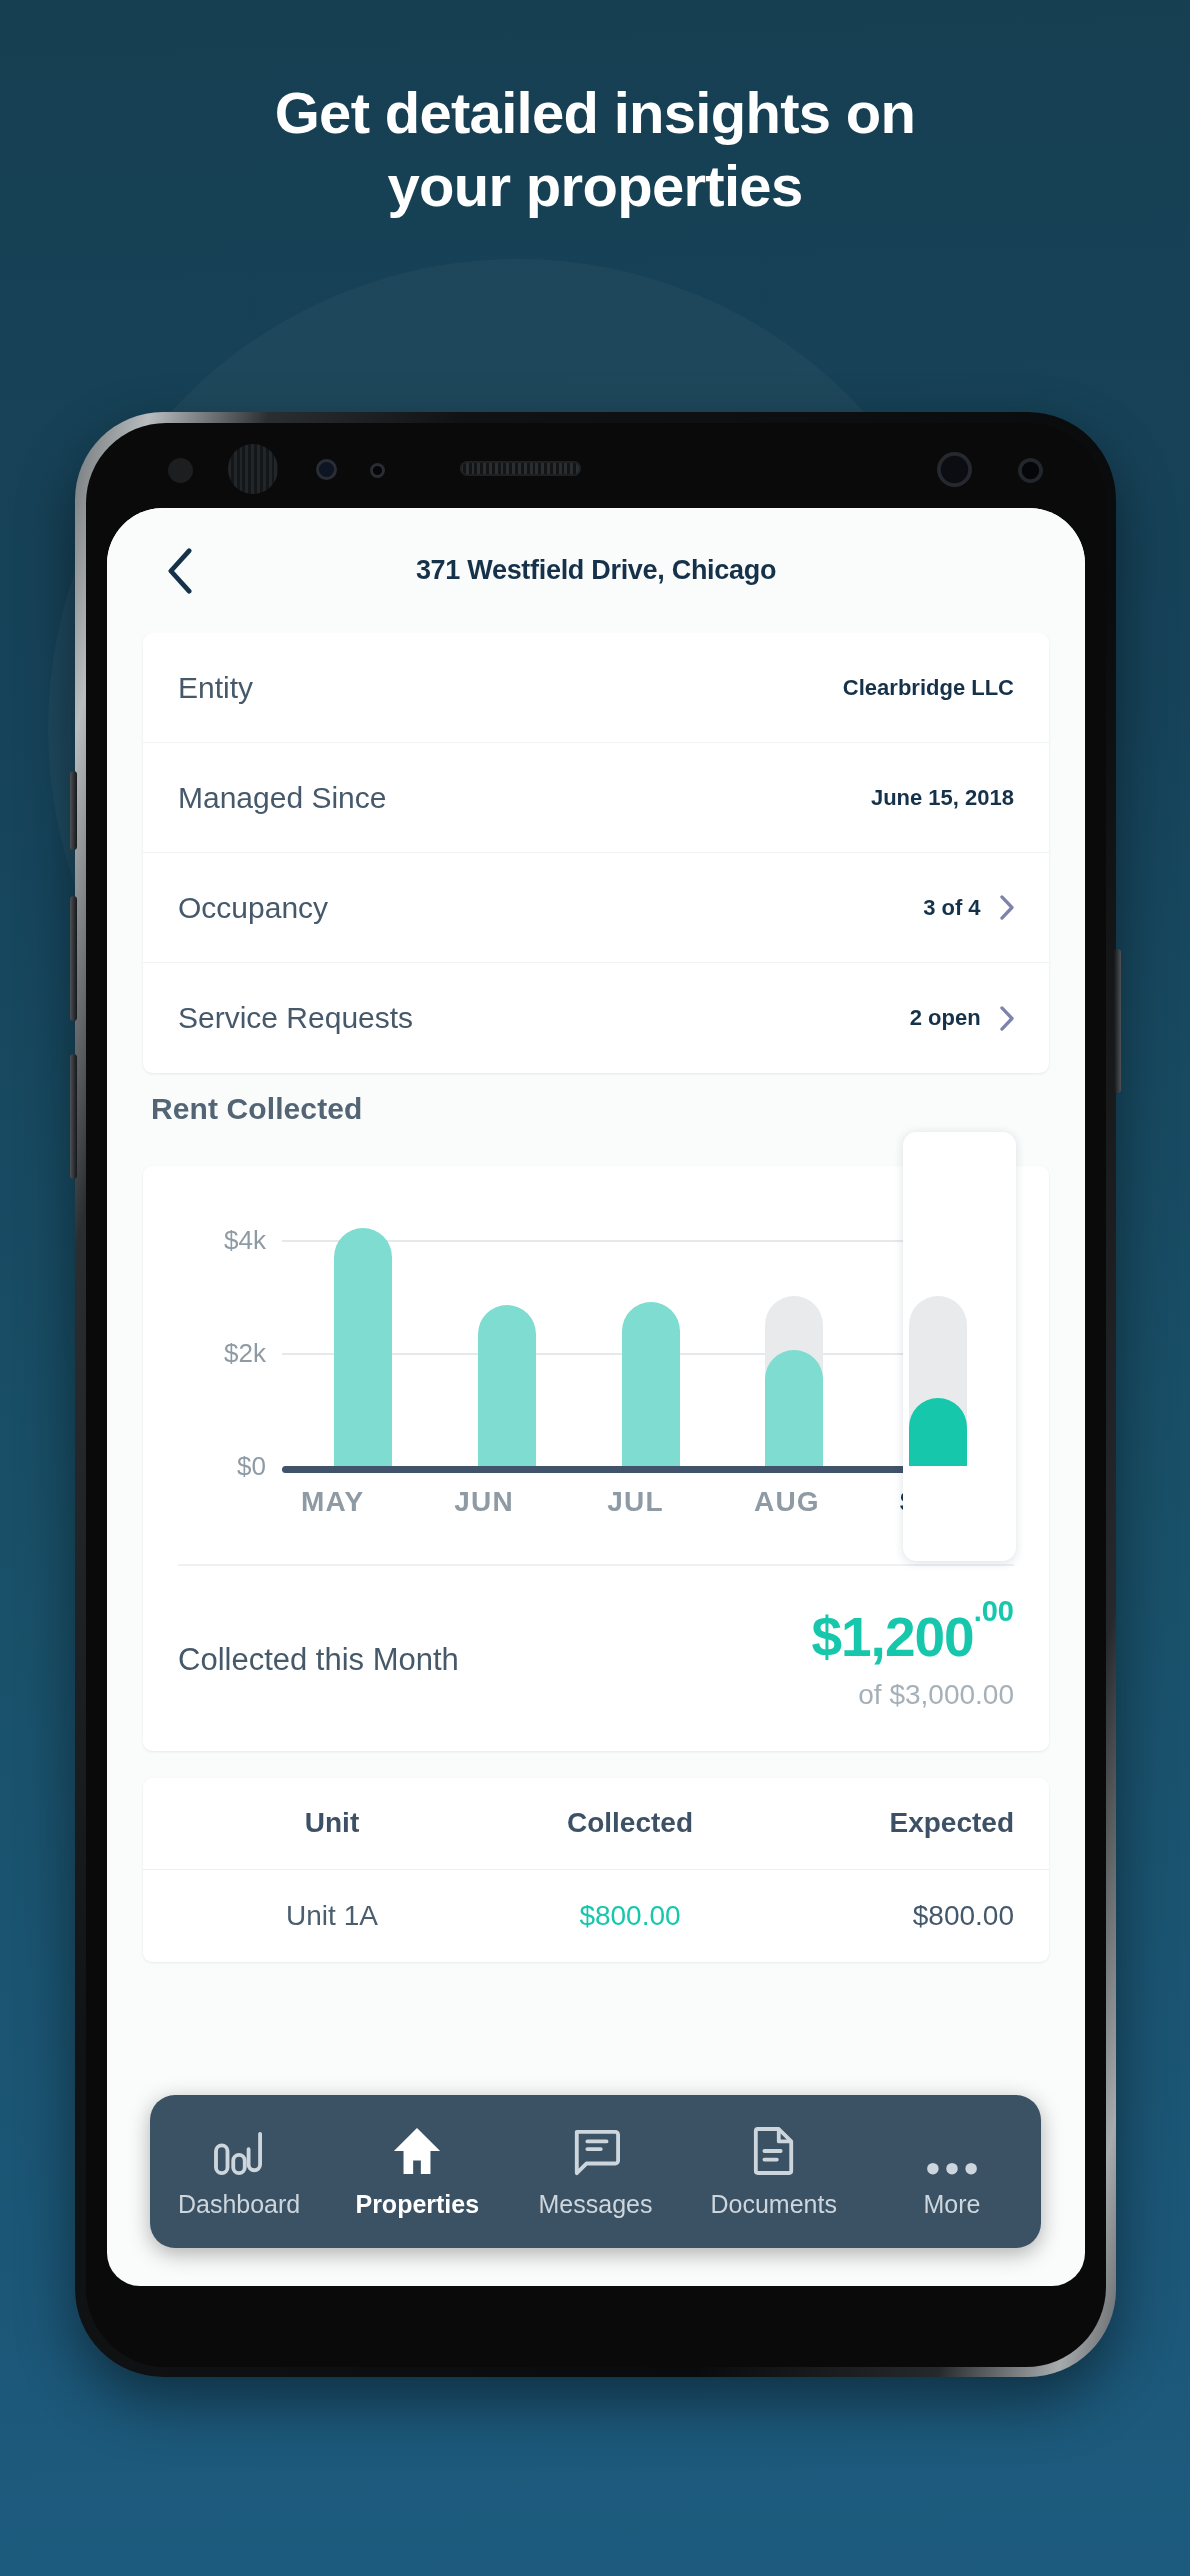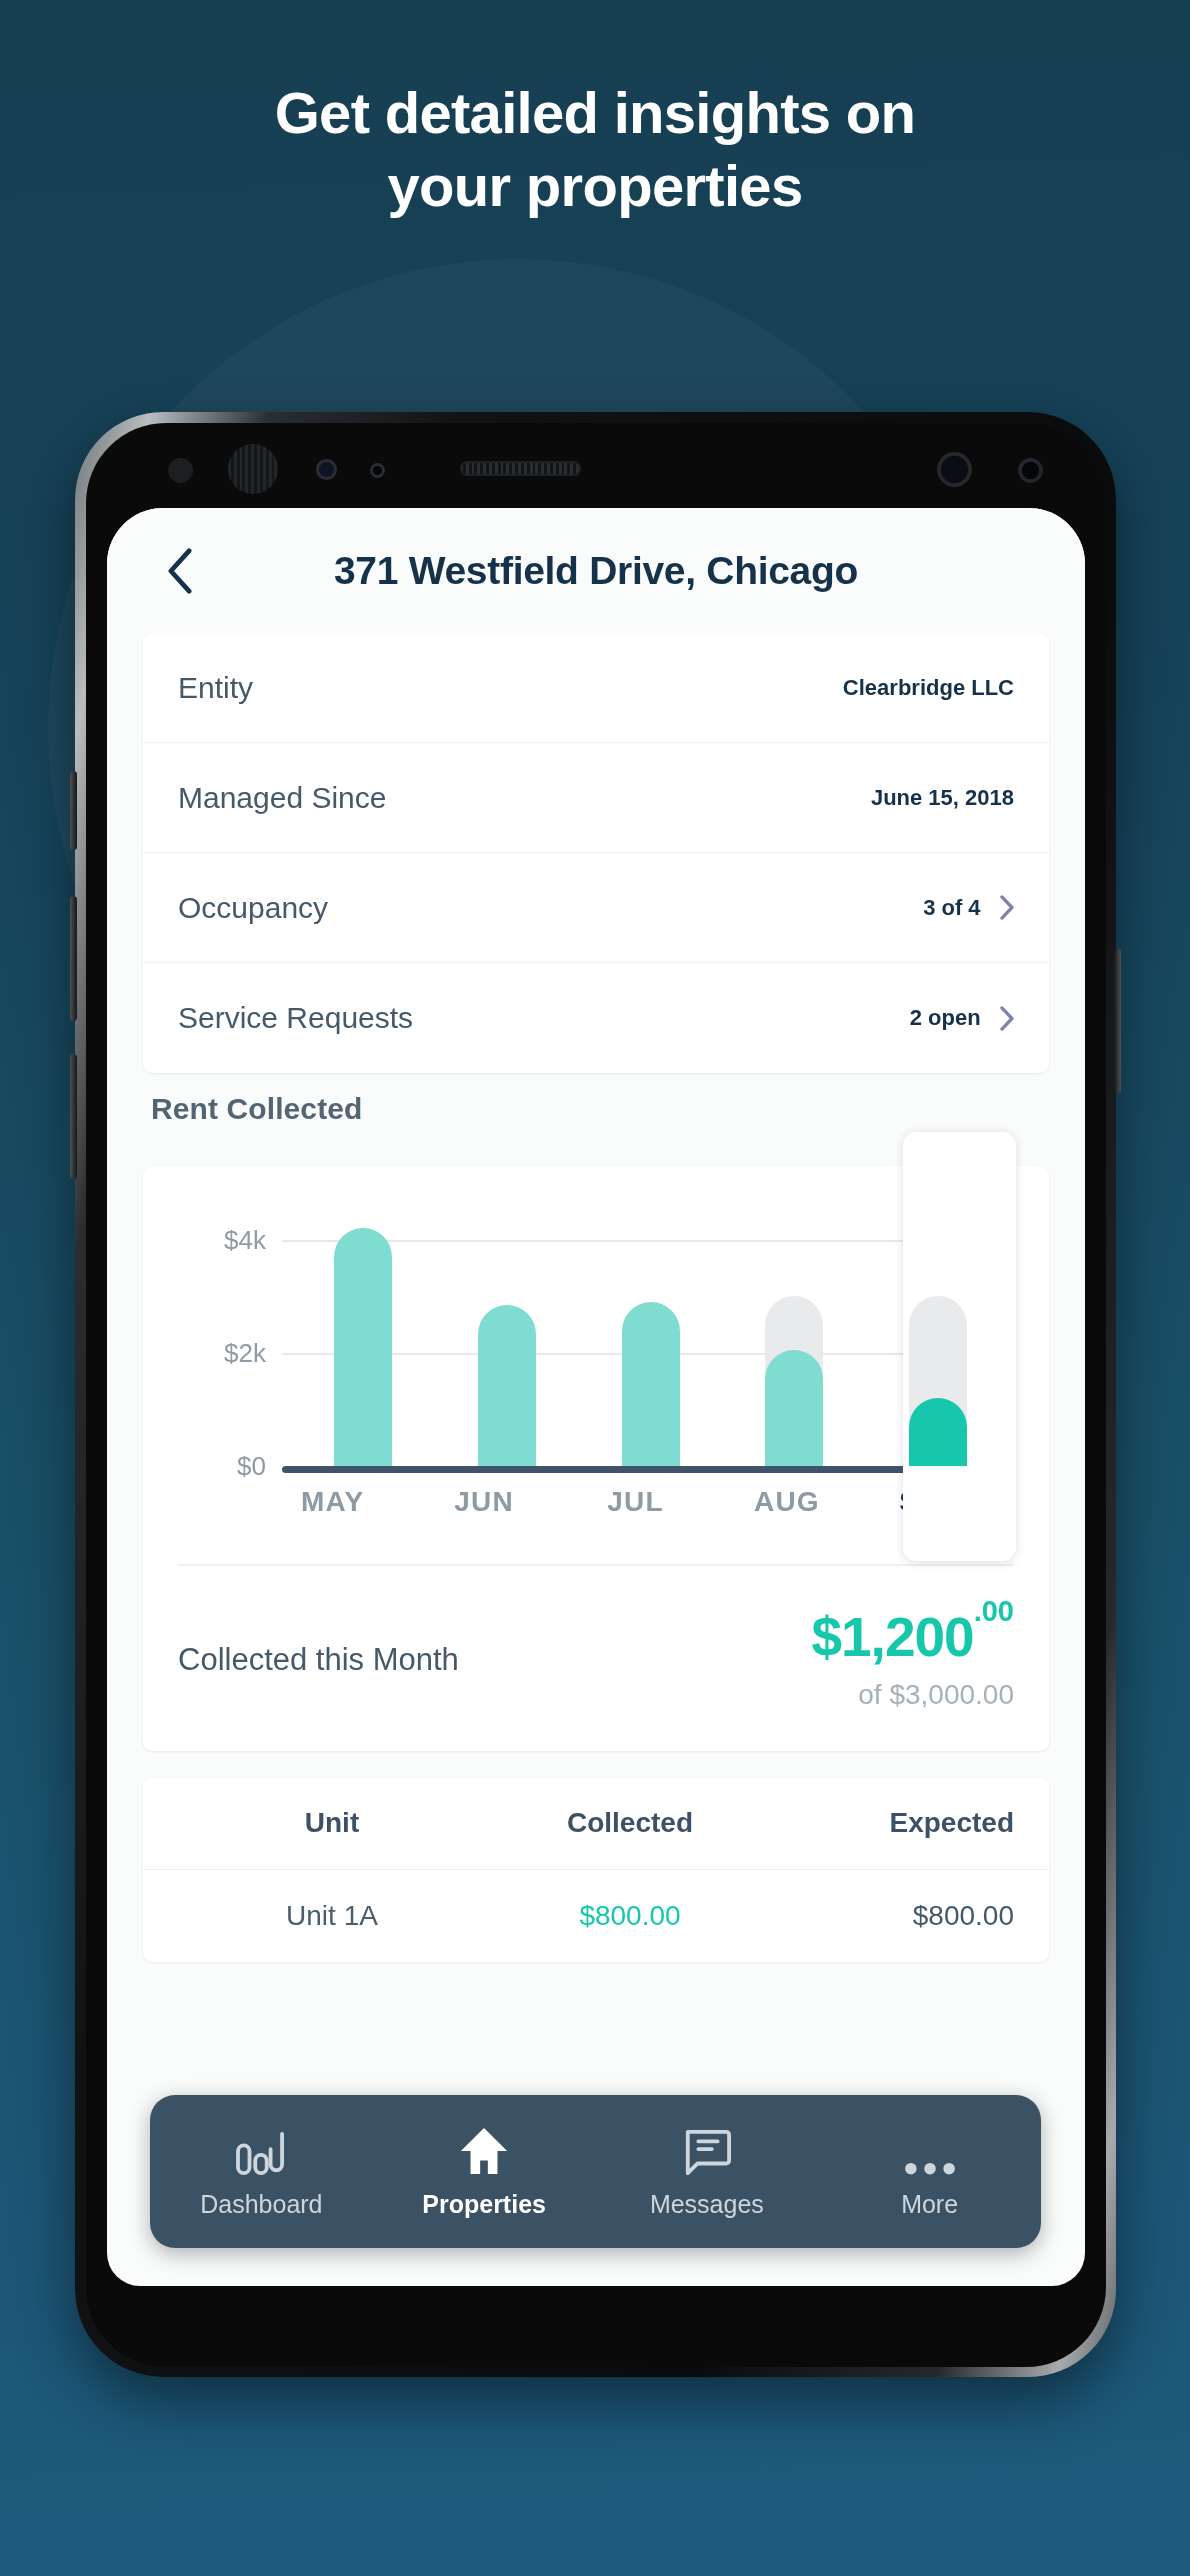--- a/index.html
+++ b/index.html
@@ -74,21 +74,21 @@
   }
 
   
   #app-header{ height:125px; display:flex; align-items:center;
                background:#fafbfb; position:relative; }
   #back-btn{ position:absolute; left:44px; top:50%; transform:translateY(-50%);
              width:56px; height:56px; display:flex; align-items:center;
              justify-content:center; cursor:pointer; }
   #back-btn svg{ width:29px; height:46px; }
   #page-title{ width:100%; text-align:center; color:#16324a;
-               font-size:39px; font-weight:bold; letter-spacing:-0.3px; }
+               font-size:27px; font-weight:bold; letter-spacing:-0.3px; }
 
   .section-label{ color:#536575; font-size:30px; font-weight:bold;
                   margin:19px 0 17px 44px; letter-spacing:0.1px; }
 
   .card{ margin:0 36px; background:#fff; border-radius:9.6px;
          box-shadow:0 1px 2.9px rgba(18,40,60,.08); }
 
   
   .srow{ display:flex; align-items:center; justify-content:space-between;
          height:110px; padding:0 35px; border-bottom:1.9px solid #f0f2f4; }
@@ -326,20 +326,30 @@
         <span class="ico">
           <svg width="50" height="48" viewBox="0 0 52 50">
             <path d="M6 4 H46 a3 3 0 0 1 3 3 V34 a3 3 0 0 1 -3 3 H16 L6 47 Z" fill="none" stroke="#cdd6dd" stroke-width="4" stroke-linejoin="round"></path>
             <path d="M17 14 H37 M17 22 H31" stroke="#cdd6dd" stroke-width="4" stroke-linecap="round"></path>
           </svg>
         </span>
         <span class="lbl">Messages</span>
       </div>
       <div class="nav-item">
         <span class="ico">
+          <svg width="44" height="50" viewBox="0 0 46 52">
+            <path d="M6 3 H28 L41 16 V47 a2 2 0 0 1 -2 2 H6 a2 2 0 0 1 -2 -2 V5 a2 2 0 0 1 2 -2 Z" fill="none" stroke="#cdd6dd" stroke-width="4" stroke-linejoin="round"></path>
+            <path d="M28 3 V16 H41" fill="none" stroke="#cdd6dd" stroke-width="4" stroke-linejoin="round"></path>
+            <path d="M13 26 H30 M13 35 H26" stroke="#cdd6dd" stroke-width="4" stroke-linecap="round"></path>
+          </svg>
+        </span>
+        <span class="lbl">Documents</span>
+      </div>
+      <div class="nav-item">
+        <span class="ico">
           <svg width="52" height="15.3" viewBox="0 0 54 16">
             <circle cx="7" cy="8" r="6" fill="#cdd6dd"></circle>
             <circle cx="27" cy="8" r="6" fill="#cdd6dd"></circle>
             <circle cx="47" cy="8" r="6" fill="#cdd6dd"></circle>
           </svg>
         </span>
         <span class="lbl">More</span>
       </div>
     </div>
 

